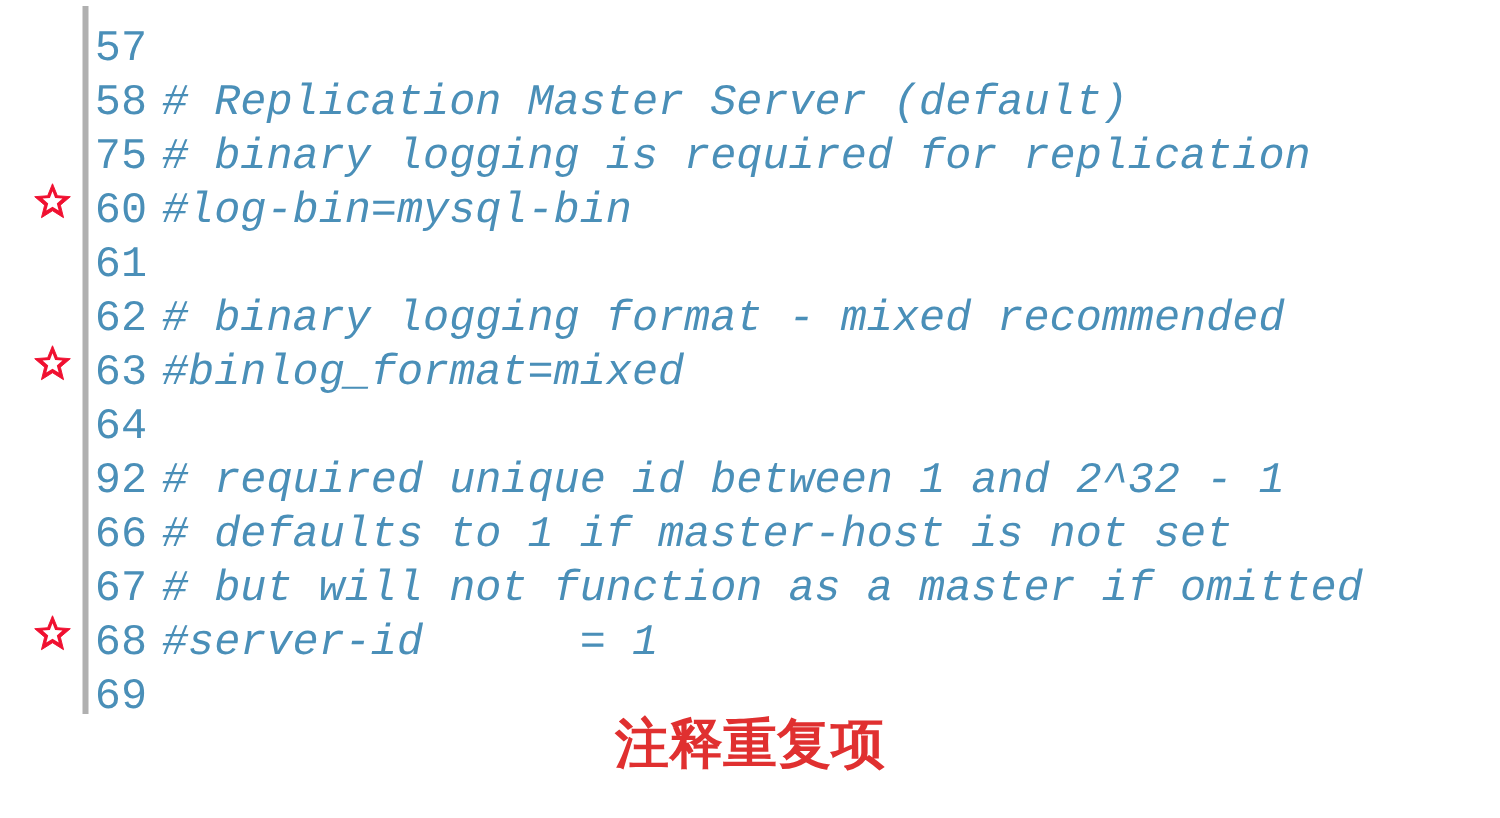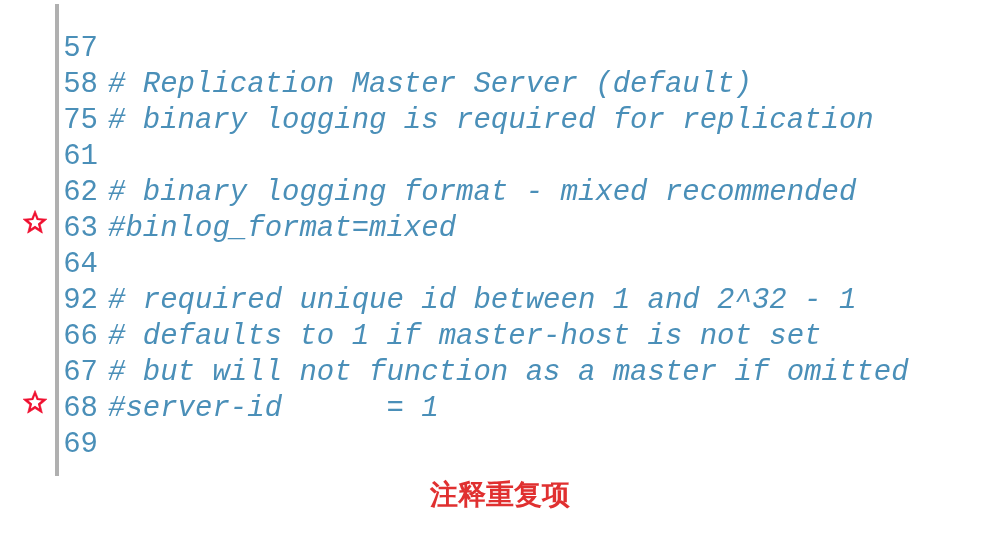--- a/index.html
+++ b/index.html
@@ -10,21 +10,21 @@
     body {
       font-family: "Courier New", Consolas, Monaco, monospace;
       background: #ffffff;
       width: 1000px;
       height: 545px;
       position: relative;
       overflow: hidden;
     }
     .editor {
       position: relative;
-      padding-top: 20px;
+      padding-top: 4px;
       padding-left: 22px;
     }
     .vertical-bar {
       position: absolute;
       left: 55px;
       top: 4px;
       width: 4px;
       height: 472px;
       background: #b0b0b0;
     }
@@ -61,24 +61,24 @@
       width: 30px;
       height: 30px;
     }
     .star-icon svg {
       width: 30px;
       height: 30px;
     }
     .caption {
       text-align: center;
       color: #e03030;
-      font-size: 28px;
+      font-size: 36px;
       font-family: "Microsoft YaHei", SimSun, sans-serif;
       font-weight: 600;
-      margin-top: 24px;
+      margin-top: 0;
     }
   </style>
 </head>
 <body>
 
 <div class="editor">
   <div class="vertical-bar"></div>
   <div id="lines-container">
       <div class="row">
         <div class="star-gutter"></div>
@@ -87,20 +87,31 @@
       </div>
       <div class="row">
         <div class="star-gutter"></div>
         <div class="line-number">58</div>
         <div class="code-text"># Replication Master Server (default)</div>
       </div>
       <div class="row">
         <div class="star-gutter"></div>
         <div class="line-number">75</div>
         <div class="code-text"># binary logging is required for replication</div>
+      </div>
+      <div class="row">
+        <div class="star-gutter">
+          <span class="star-icon">
+<svg viewBox="0 0 24 24" xmlns="http://www.w3.org/2000/svg">
+  <path fill="#f01030" stroke="#f01030" stroke-width="0.5" d="M12 2 L14.6 8.4 L21.5 8.9 L16.2 13.4 L17.9 20.1 L12 16.4 L6.1 20.1 L7.8 13.4 L2.5 8.9 L9.4 8.4 Z"></path>
+  <path fill="#ffffff" d="M12 6 L13.4 9.6 L17.3 9.9 L14.3 12.5 L15.3 16.3 L12 14.2 L8.7 16.3 L9.7 12.5 L6.7 9.9 L10.6 9.6 Z"></path>
+</svg></span>
+        </div>
+        <div class="line-number">60</div>
+        <div class="code-text">#log-bin=mysql-bin</div>
       </div>
       <div class="row">
         <div class="star-gutter"></div>
         <div class="line-number">61</div>
         <div class="code-text"></div>
       </div>
       <div class="row">
         <div class="star-gutter"></div>
         <div class="line-number">62</div>
         <div class="code-text"># binary logging format - mixed recommended</div>

